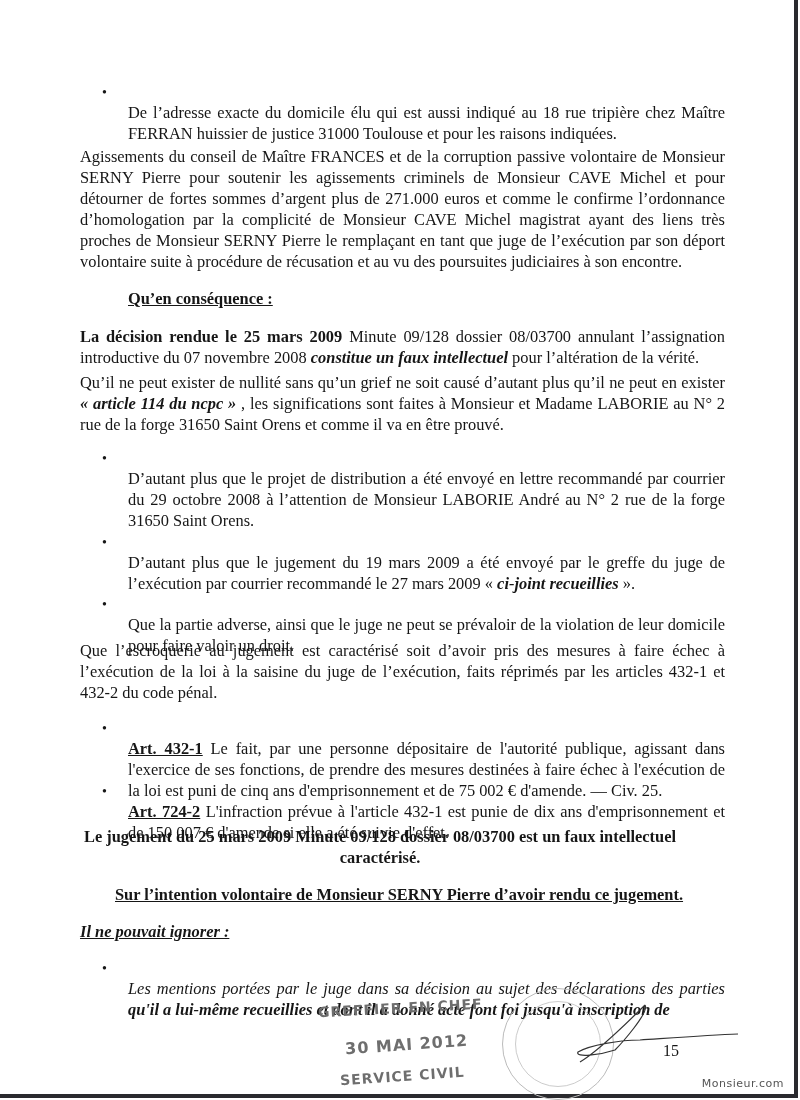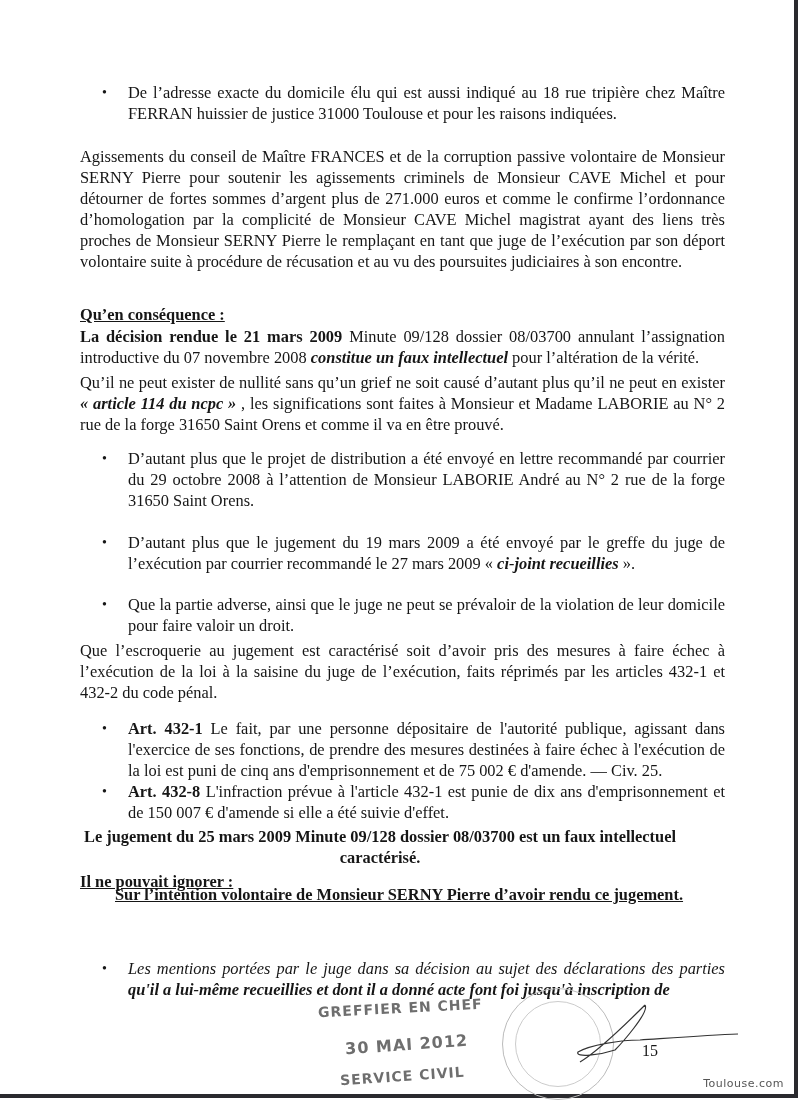--- a/index.html
+++ b/index.html
@@ -16,60 +16,60 @@
     border-bottom: 4px solid #2a2a2e;
   }
   .content {
     position: absolute; left: 80px; top: 0; width: 645px;
     font-size: 16.4px; line-height: 21px;
   }
   p { margin: 0; text-align: justify; }
   .blk { position: absolute; left: 0; width: 645px; }
   .bullet { position: absolute; left: 22px; width: 623px; }
   .bullet .dot { position: absolute; left: 0; top: 0; width: 14px; font-size: 14px; }
-  .bullet .txt { margin-left: 26px; text-align: justify; }
+  .bullet .txt { margin-left: 26px; text-align: justify; margin-top: 20px; }
   .b { font-weight: bold; }
   .i { font-style: italic; }
-  .u { }
+  .u { text-decoration: underline; }
   .heading { font-weight: bold; text-decoration: underline; }
   .stamp {
     position: absolute; font-family: "DejaVu Sans", sans-serif; color: #6e6e6e;
     font-weight: bold; letter-spacing: 1px;
   }
   .seal {
     position: absolute; left: 502px; top: 988px; width: 110px; height: 110px;
     border: 1.5px solid #bbbbbb; border-radius: 50%;
   }
   .seal-inner {
     position: absolute; left: 12px; top: 12px; width: 84px; height: 84px;
     border: 1px solid #cccccc; border-radius: 50%;
   }
-  .pagenum { position: absolute; left: 642px; top: 1042px; font-size: 16px; }
+  .pagenum { position: absolute; left: 663px; top: 1042px; font-size: 16px; }
   .watermark {
     position: absolute; right: 8px; top: 1077px; font-family: "DejaVu Sans", sans-serif;
     font-size: 11px; color: #555; letter-spacing: 0.5px; background: #ffffff; padding: 0 2px;
   }
 </style>
 </head>
 <body>
 
 <div class="page">
   <div class="content">
 
     <div class="bullet" style="top:82px;">
       <span class="dot">•</span>
       <p class="txt">De l’adresse exacte du domicile élu qui est aussi indiqué au 18 rue tripière chez Maître FERRAN huissier de justice 31000 Toulouse et pour les raisons indiquées.</p>
     </div>
 
     <p class="blk" style="top:146px;">Agissements du conseil de Maître FRANCES et de la corruption passive volontaire de Monsieur SERNY Pierre pour soutenir les agissements criminels de Monsieur CAVE Michel et pour détourner de fortes sommes d’argent plus de 271.000 euros et comme le confirme l’ordonnance d’homologation par la complicité de Monsieur CAVE Michel magistrat ayant des liens très proches de Monsieur SERNY Pierre le remplaçant en tant que juge de l’exécution par son déport volontaire suite à procédure de récusation et au vu des poursuites judiciaires à son encontre.</p>
 
-    <p class="blk heading" style="top:304px;">Qu’en conséquence :</p>
+    <p class="blk heading" style="top:288px;margin-left:48px;">Qu’en conséquence :</p>
 
     <p class="blk" style="top:326px;">
-      <span class="b">La décision rendue le 21 mars 2009</span><span> Minute 09/128 dossier 08/03700 annulant l’assignation introductive du 07 novembre 2008 </span><span class="b i">constitue un faux intellectuel</span><span> pour l’altération de la vérité.</span>
+      <span class="b">La décision rendue le 25 mars 2009</span><span> Minute 09/128 dossier 08/03700 annulant l’assignation introductive du 07 novembre 2008 </span><span class="b i">constitue un faux intellectuel</span><span> pour l’altération de la vérité.</span>
     </p>
 
     <p class="blk" style="top:372px;">
       <span>Qu’il ne peut exister de nullité sans qu’un grief ne soit causé d’autant plus qu’il ne peut en exister </span><span class="b i">« article 114 du ncpc »</span><span> , les significations sont faites à Monsieur et Madame LABORIE au N° 2 rue de la forge 31650 Saint Orens et comme il va en être prouvé.</span>
     </p>
 
     <div class="bullet" style="top:448px;">
       <span class="dot">•</span>
       <p class="txt">D’autant plus que le projet de distribution a été envoyé en lettre recommandé par courrier du 29 octobre 2008 à l’attention de Monsieur LABORIE André au N° 2 rue de la forge 31650 Saint Orens.</p>
     </div>
@@ -86,42 +86,42 @@
 
     <p class="blk" style="top:640px;">Que l’escroquerie au jugement est caractérisé soit d’avoir  pris des mesures à faire échec à l’exécution de la loi à la saisine du juge de l’exécution, faits réprimés par les articles 432-1 et 432-2 du code pénal.</p>
 
     <div class="bullet" style="top:718px;">
       <span class="dot">•</span>
       <p class="txt"><span class="b u">Art. 432-1</span><span> Le fait, par une personne dépositaire de l'autorité publique, agissant dans l'exercice de ses fonctions, de prendre des mesures destinées à faire échec à l'exécution de la loi est puni de cinq ans d'emprisonnement et de 75 002 € d'amende. — Civ. 25.</span></p>
     </div>
 
     <div class="bullet" style="top:781px;">
       <span class="dot">•</span>
-      <p class="txt"><span class="b u">Art. 432-8</span><span> L'infraction prévue à l'article 432-1 est punie de dix ans d'emprisonnement et de 150 007 € d'amende si elle a été suivie d'effet.</span></p>
+      <p class="txt"><span class="b u">Art. 724-2</span><span> L'infraction prévue à l'article 432-1 est punie de dix ans d'emprisonnement et de 150 007 € d'amende si elle a été suivie d'effet.</span></p>
     </div>
 
     <p class="blk b" style="top:826px; text-align:center; width:600px;">Le jugement du 25 mars 2009 Minute 09/128 dossier 08/03700 est un faux intellectuel caractérisé.</p>
 
     <p class="blk heading" style="top:884px;margin-left:35px;">Sur l’intention volontaire de Monsieur SERNY Pierre d’avoir rendu ce jugement.</p>
 
-    <p class="blk heading" style="top:871px;">Il ne pouvait ignorer :</p>
+    <p class="blk heading" style="top:921px;font-style:italic;">Il ne pouvait ignorer :</p>
 
     <div class="bullet" style="top:958px;">
       <span class="dot">•</span>
       <p class="txt"><span class="i">Les mentions portées par le juge dans sa décision au sujet des déclarations des parties </span><span class="b i">qu'il a lui-même recueillies et dont il a donné acte font foi jusqu'à inscription de</span></p>
     </div>
   </div>
 
   <div class="stamp" style="left:318px; top:1000px; font-size:14px; transform:rotate(-3deg);">GREFFIER EN CHEF</div>
   <div class="stamp" style="left:345px; top:1035px; font-size:16px; transform:rotate(-4deg);">30 MAI 2012</div>
   <div class="stamp" style="left:340px; top:1068px; font-size:14px; transform:rotate(-4deg);">SERVICE CIVIL</div>
 
   <div class="seal">
       <div class="seal-inner"></div>
     </div>
 
   <svg style="position:absolute; left:560px; top:1000px;" width="180" height="70">
     <path d="M85 5 C 70 20, 40 50, 20 62 M85 5 C 90 12, 60 45, 55 50 C 40 55, 15 58, 18 52 C 30 45, 60 40, 80 40 C 110 38, 150 35, 178 34" fill="none" stroke="#333" stroke-width="1.2"></path>
   </svg>
 
   <div class="pagenum">15</div>
-  <div class="watermark">Toulouse.com</div>
+  <div class="watermark">Monsieur.com</div>
 </div>
 
 </body></html>

